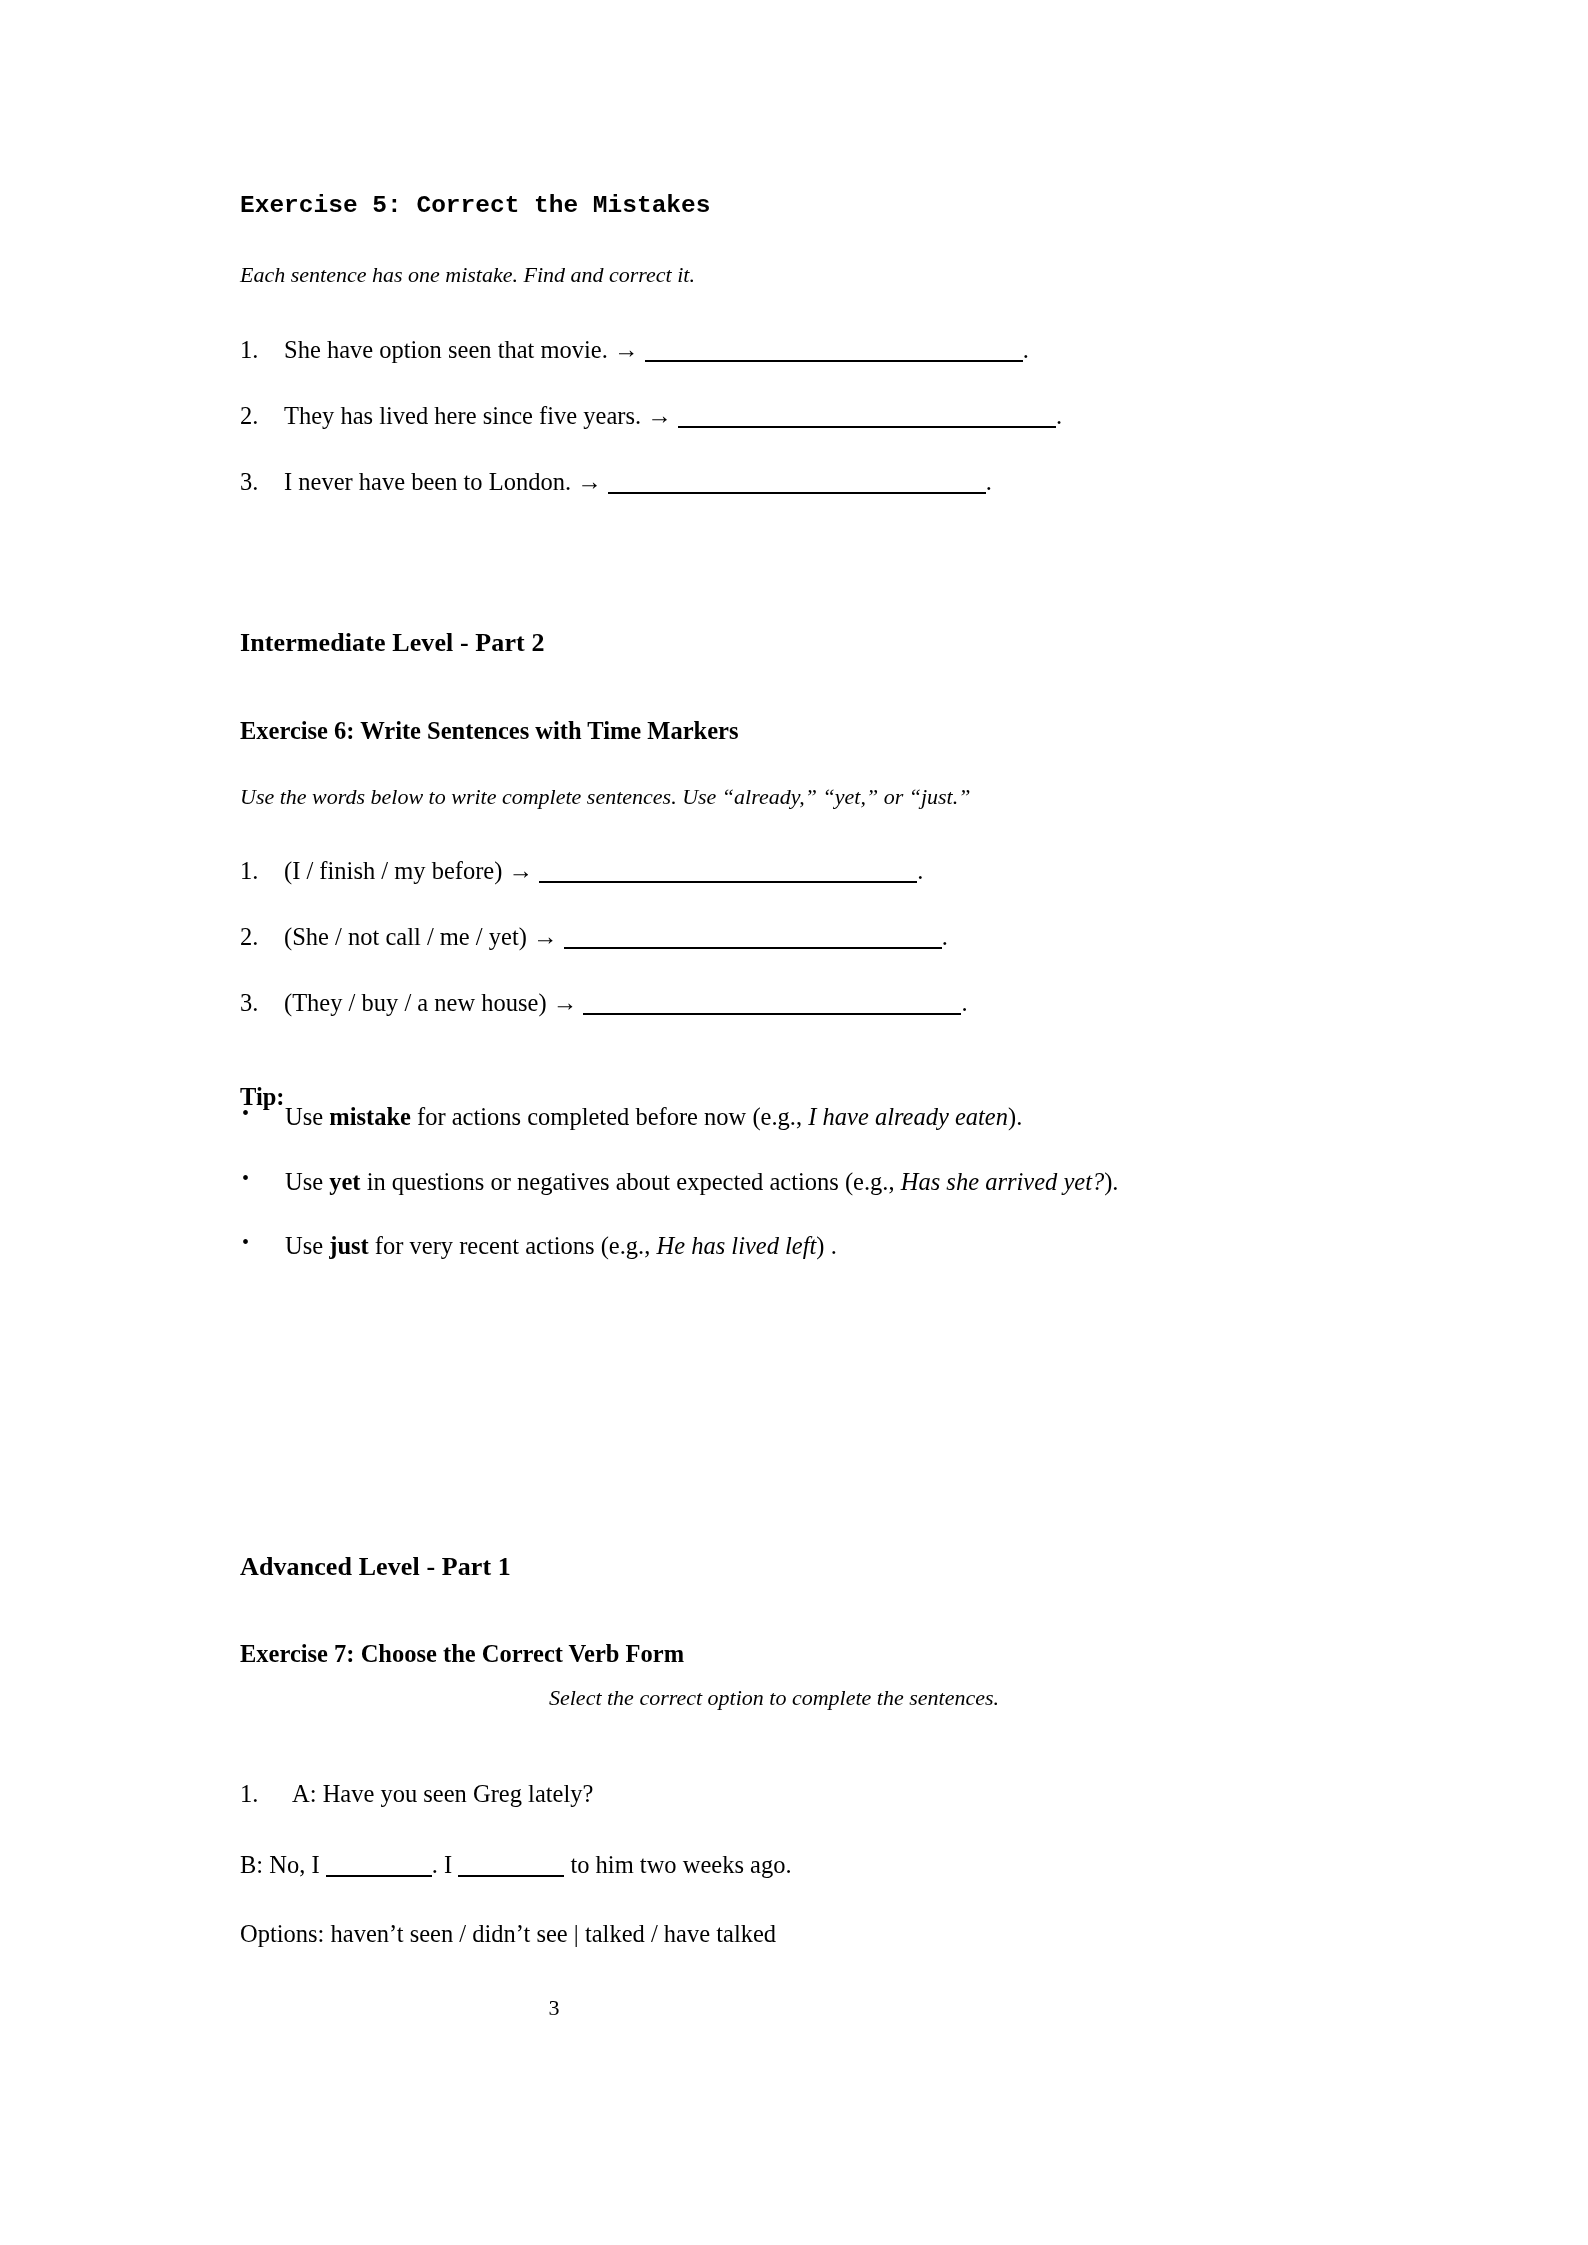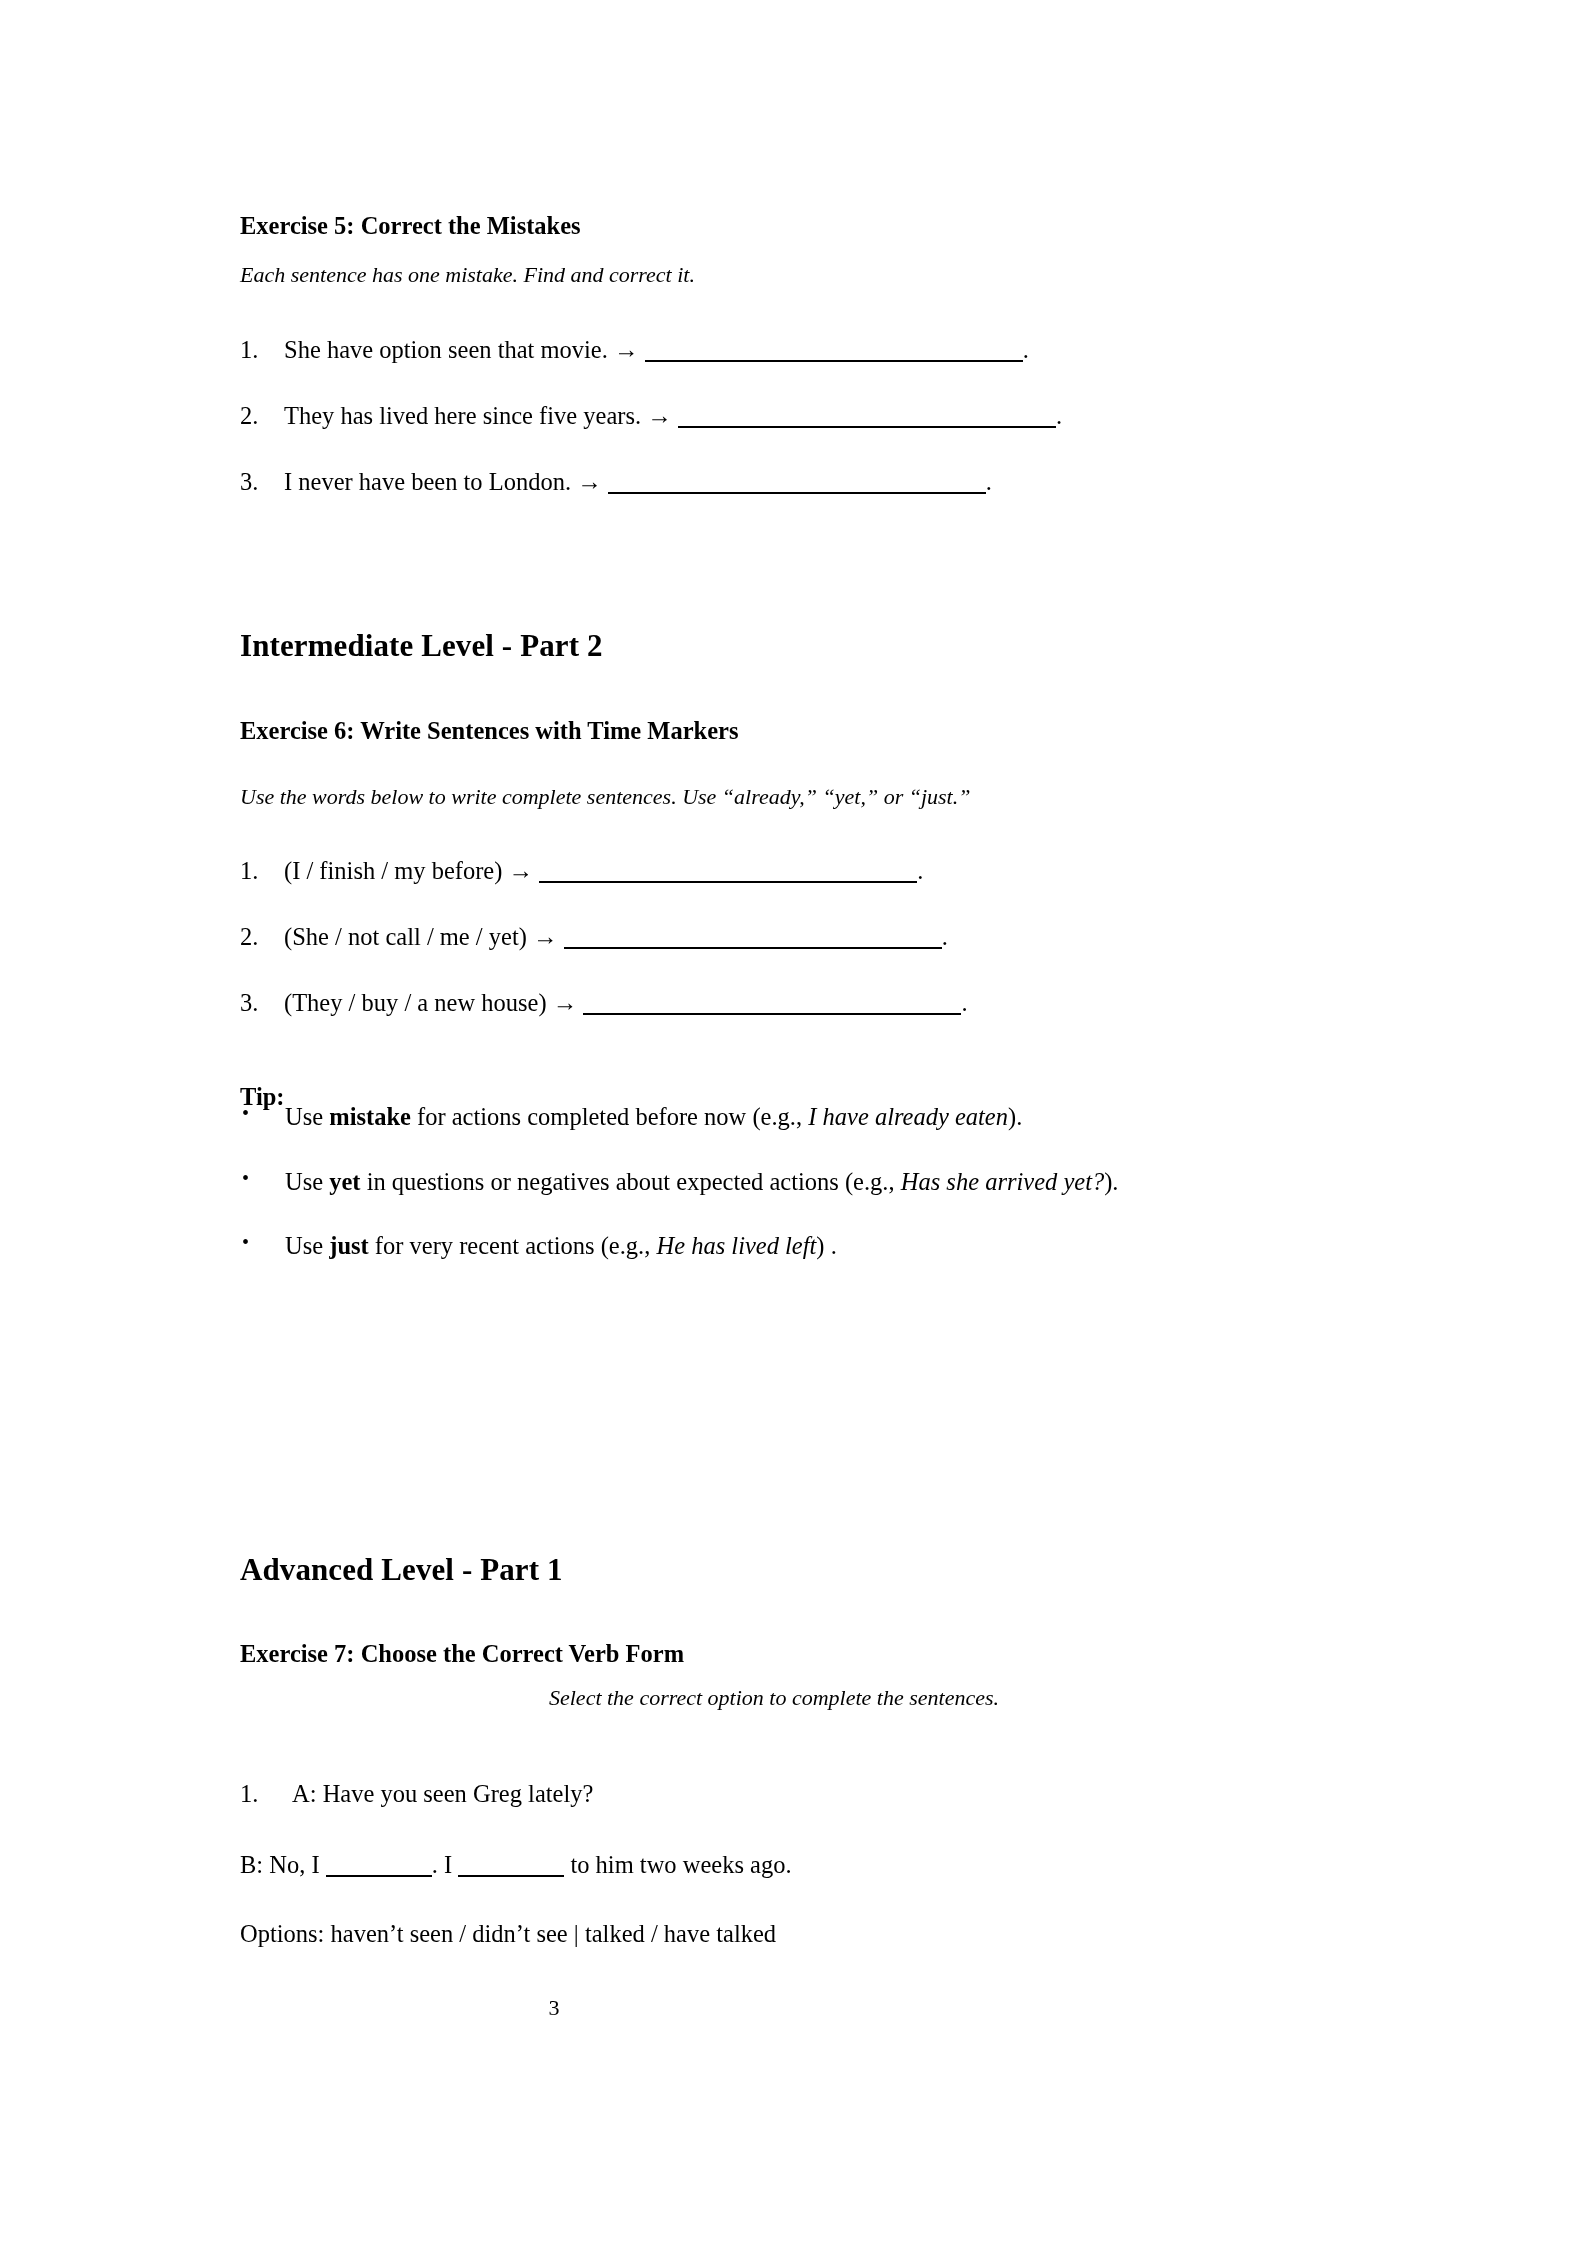--- a/index.html
+++ b/index.html
@@ -21,21 +21,21 @@
   }
   .content {
     position: absolute;
     left: 240px;
     top: 0;
     width: 1068px;
   }
 
   
   .h-section {
-    font-size: 31px;
+    font-size: 26px;
     font-weight: bold;
     line-height: 1.15;
     letter-spacing: 0.1px;
   }
   .h-exercise {
     font-size: 24.5px;
     font-weight: bold;
     line-height: 1.15;
   }
   .instruction {
@@ -121,21 +121,21 @@
     font-size: 22px;
     line-height: 1.2;
   }
 </style>
 </head>
 <body>
 
 <div class="page">
   <div class="content">
 
-    <div class="blk" style="top:212px;">
+    <div class="blk" style="top:192px;font-family:Liberation Mono, monospace;">
       <div class="h-exercise">Exercise 5: Correct the Mistakes</div>
     </div>
 
     <div class="blk" style="top:262px;">
       <div class="instruction">Each sentence has one mistake. Find and correct it.</div>
     </div>
 
     <div class="blk" style="top:333px;">
       <ol class="num-list">
         <li class="num-item" style="margin-bottom:33px;">

